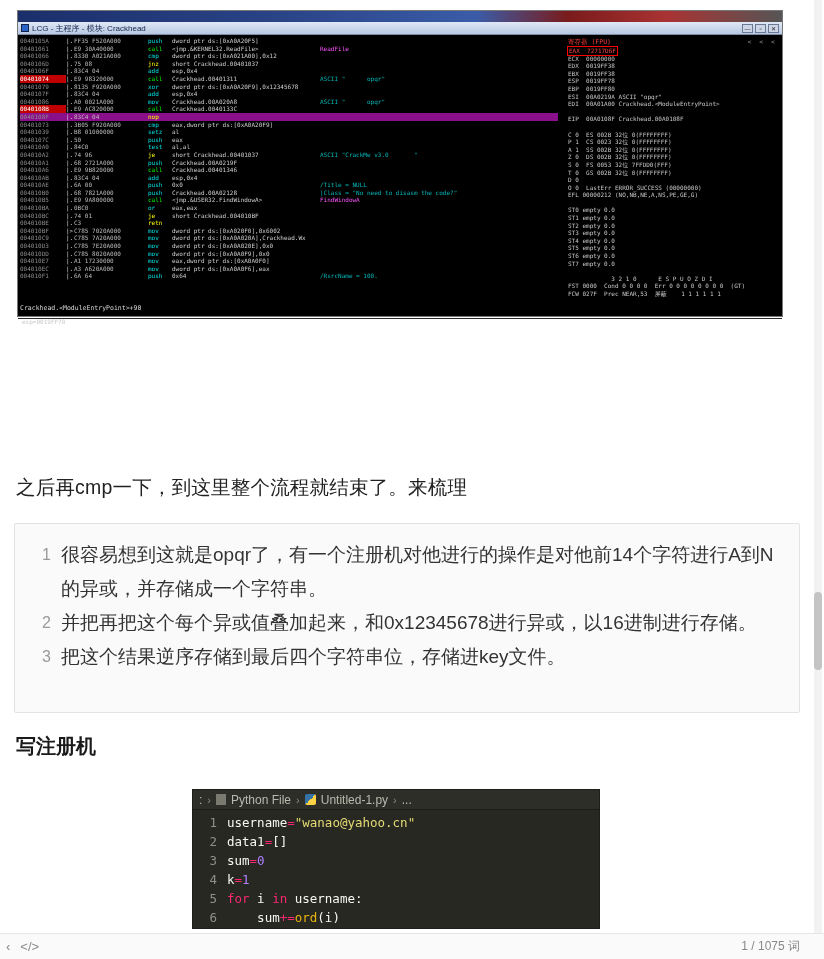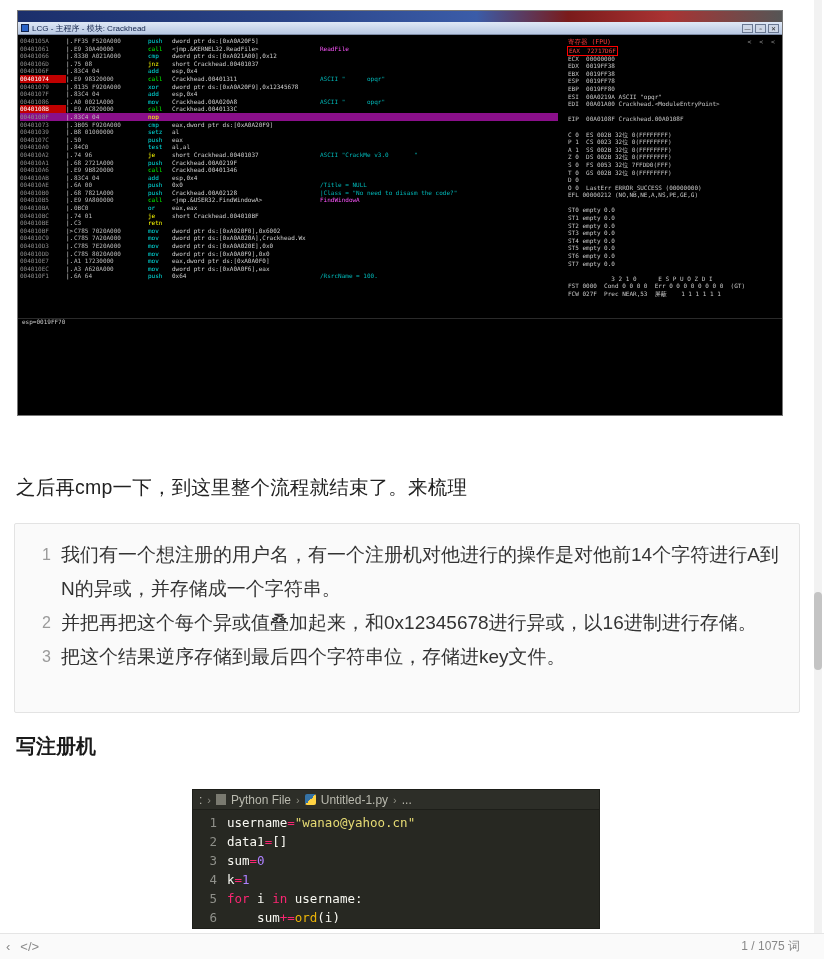--- a/index.html
+++ b/index.html
@@ -13,21 +13,21 @@
   #page {
     position: relative;
     width: 824px; height: 959px;
     background: #fff;
   }
 
   
   .dbg-wrap {
     position: absolute;
     left: 17px; top: 10px;
-    width: 766px; height: 406px;
+    width: 766px; height: 307px;
     background: #404040;
     border: 1px solid #777;
   }
   .dbg-topstrip {
     position: absolute; left: 0; top: 0; width: 100%; height: 11px;
     background: linear-gradient(to right, #1b2f6b 0%, #2a4488 35%, #3b5ca8 60%, #7a1b1b 72%, #a33 85%, #555 100%);
   }
   .dbg-titlebar {
     position: absolute; left: 0; top: 11px; width: 100%; height: 13px;
     background: linear-gradient(to bottom, #dfe8f6, #b8c8e2);
@@ -312,28 +312,29 @@
             <div class="reg-line">ST7 empty 0.0</div>
             <div class="reg-line">&nbsp;</div>
             <div class="reg-line">            3 2 1 0      E S P U O Z D I</div>
             <div class="reg-line">FST 0000  Cond 0 0 0 0  Err 0 0 0 0 0 0 0 0  (GT)</div>
             <div class="reg-line">FCW 027F  Prec NEAR,53  屏蔽    1 1 1 1 1 1</div>
           </div>
       </div>
 
       <div class="dbg-bottomline"></div>
       <div class="dbg-status">esp=0019FF70</div>
+      <div class="dbg-footer">Crackhead.&lt;ModuleEntryPoint&gt;+90</div>
     </div>
   </div>
 
   <div class="para p2">之后再cmp一下，到这里整个流程就结束了。来梳理</div>
 
   <div class="quote">
     <ol id="steps">
-        <li><span class="num">1</span><span>我们有一个想注册的用户名，有一个注册机对他进行的操作是对他前14个字符进行A到N的异或，并存储成一个字符串。</span></li>
+        <li><span class="num">1</span><span>很容易想到这就是opqr了，有一个注册机对他进行的操作是对他前14个字符进行A到N的异或，并存储成一个字符串。</span></li>
         <li><span class="num">2</span><span>并把再把这个每个异或值叠加起来，和0x12345678进行异或，以16进制进行存储。</span></li>
         <li><span class="num">3</span><span>把这个结果逆序存储到最后四个字符串位，存储进key文件。</span></li>
       </ol>
   </div>
 
   <div class="h-write">写注册机</div>
 
   <div class="code-shot">
     <div class="code-breadcrumb">
       <span>:</span>

